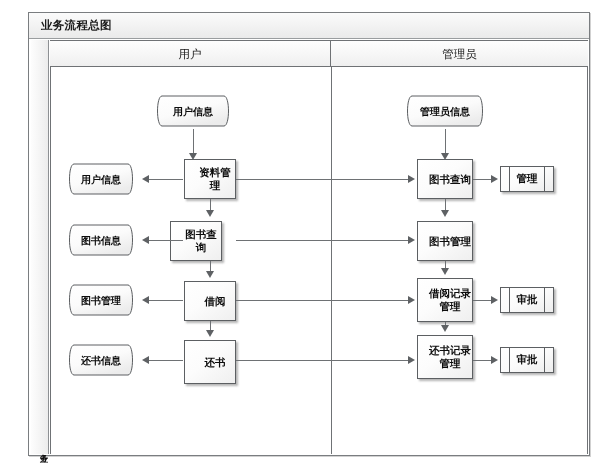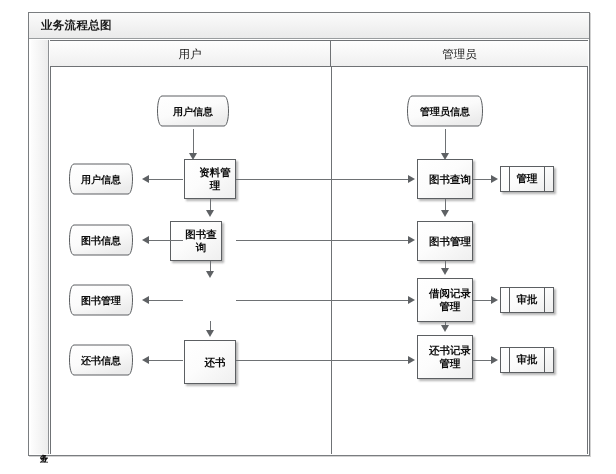--- a/index.html
+++ b/index.html
@@ -292,20 +292,23 @@
 
       <div class="conn v" style="left:164px; top:116px; height:29px;"></div>
       <div class="arrow down" style="left:160px; top:140px;"></div>
 
       <div class="proc" style="left:155px; top:146px; width:52px; height:40px;">
         <span>资料管理</span>
       </div>
       <div class="proc" style="left:141px; top:208px; width:52px; height:40px;">
         <span>图书查询</span>
       </div>
+      <div class="proc" style="left:155px; top:268px; width:52px; height:40px;">
+        <span>借阅</span>
+      </div>
       <div class="proc" style="left:155px; top:327px; width:52px; height:44px;">
         <span>还书</span>
       </div>
 
       <div class="conn v" style="left:181px; top:186px; height:15px;"></div>
       <div class="arrow down" style="left:177px; top:197px;"></div>
 
       <div class="conn v" style="left:181px; top:248px; height:13px;"></div>
       <div class="arrow down" style="left:177px; top:258px;"></div>
 

